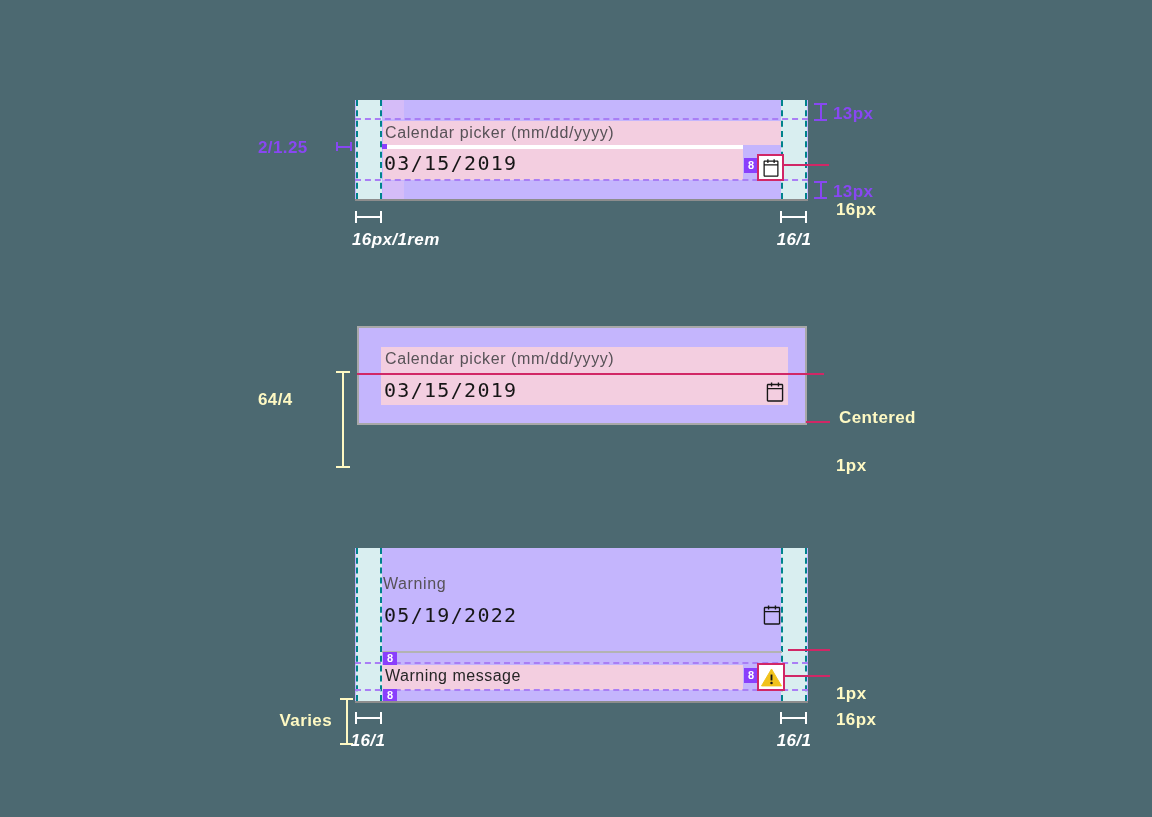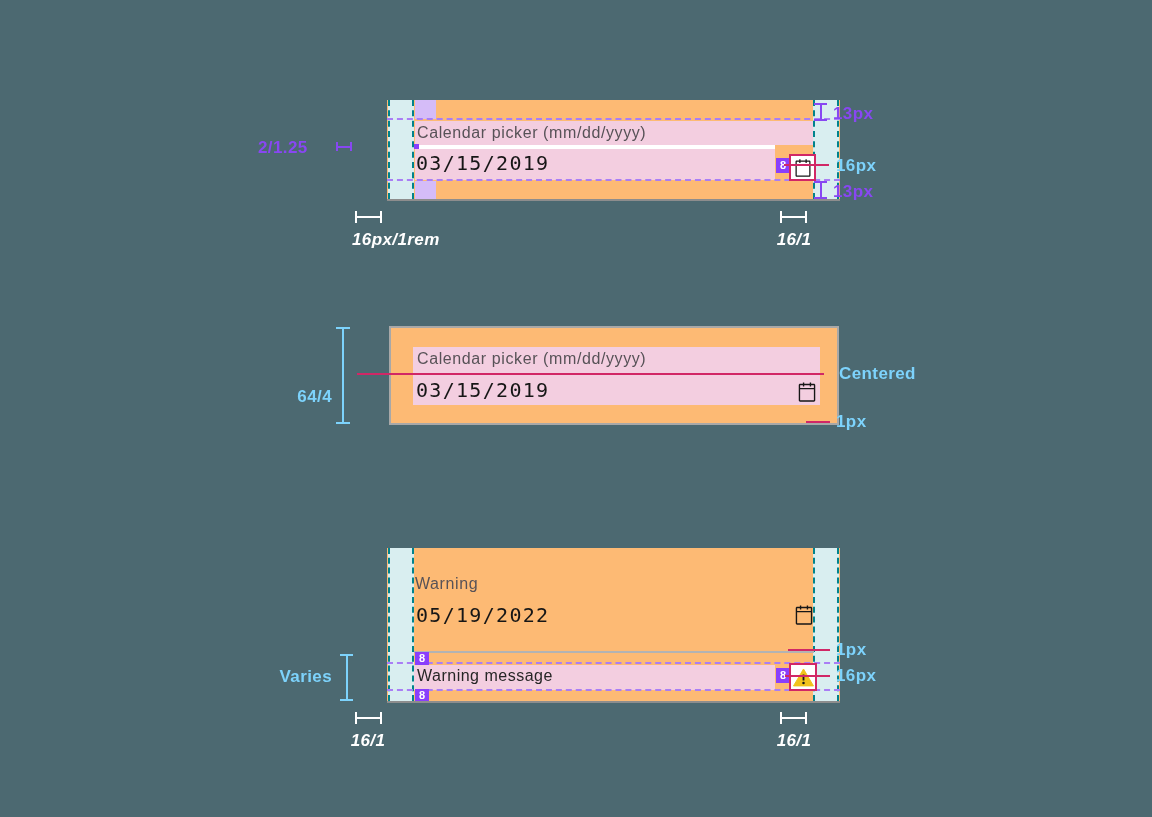--- a/index.html
+++ b/index.html
@@ -1,34 +1,34 @@
 <!DOCTYPE html>
 <html><head>
 <meta charset="utf-8">
 <style>
   html,body{margin:0;padding:0;}
   .canvas{position:relative;width:1152px;height:817px;background:#4c6971;overflow:hidden;
           font-family:"Liberation Sans",sans-serif;}
   
-  .comp{position:absolute;background:#fdba74;margin-left:32px;}
+  .comp{position:absolute;background:#c4b5fd;}
   .bborder{position:absolute;background:#8d8d8d;}
   
   .tstrip{position:absolute;background:#d9eef0;border-left:2px dashed #00838c;border-right:2px dashed #00838c;box-sizing:border-box;}
   
   .pstrip{position:absolute;background:#d5bcf8;}
   .pdash{position:absolute;height:0;border-top:2px dashed #a97ef5;}
   .pink{position:absolute;background:#f3cee0;}
   .whitegap{position:absolute;background:#ffffff;}
   
   .fieldlabel{position:absolute;font-size:16px;letter-spacing:.6px;color:#575257;white-space:nowrap;}
   .fieldvalue{position:absolute;font-family:"DejaVu Sans Mono",monospace;font-size:20px;letter-spacing:1.3px;color:#161616;white-space:nowrap;}
   .msgtext{position:absolute;font-size:16px;letter-spacing:.5px;color:#262626;white-space:nowrap;}
   .lbl{position:absolute;font-weight:700;font-size:17px;letter-spacing:.4px;white-space:nowrap;}
   .c-purple{color:#8847f2;}
-  .c-magenta{color:#7dd3fc;}
+  .c-magenta{color:#fef9c3;margin-top:44px;}
   .c-teal{color:#ffffff;font-style:italic;}
   
   .hbr{position:absolute;border-left:2px solid;border-right:2px solid;box-sizing:border-box;}
   .hbr::after{content:"";position:absolute;left:0;right:0;top:50%;height:2px;margin-top:-1px;background:currentColor;}
   
   .vbr{position:absolute;border-top:2px solid;border-bottom:2px solid;box-sizing:border-box;}
   .vbr::after{content:"";position:absolute;top:0;bottom:0;left:50%;width:2px;margin-left:-1px;background:currentColor;}
   .mline{position:absolute;height:2px;background:#d12766;}
   
   .b8{position:absolute;background:#8a3ffc;color:#fff;font-weight:700;font-size:11px;line-height:15px;text-align:center;}
@@ -85,21 +85,21 @@
     <div class="fieldlabel" style="left:26px;top:22px;">Calendar picker (mm/dd/yyyy)</div>
     <div class="fieldvalue" style="left:25px;top:50px;">03/15/2019</div>
     <div class="icn" style="left:404px;top:52px;width:24px;height:24px;">
       <svg width="22" height="22" viewBox="0 0 32 32" fill="#161616">
           <path d="M26,4h-4V2h-2v2h-8V2h-2v2H6C4.9,4,4,4.9,4,6v22c0,1.1,0.9,2,2,2h20c1.1,0,2-0.9,2-2V6C28,4.9,27.1,4,26,4z M26,28H6V12h20V28z M26,10H6V6h4v2h2V6h8v2h2V6h4V10z"></path>
         </svg>
     </div>
   </div>
 
   <div class="vbr c-magenta" style="left:336px;top:327px;width:14px;height:97px;"></div>
-  <div class="lbl c-magenta" style="left:258px;top:387px;width:74px;text-align:right;">64/4</div>
+  <div class="lbl c-magenta" style="left:258px;top:346px;width:74px;text-align:left;">64/4</div>
   <div class="mline" style="left:357px;top:373px;width:467px;"></div>
   <div class="lbl c-magenta" style="left:839px;top:364px;">Centered</div>
   <div class="mline" style="left:806px;top:421px;width:24px;"></div>
   <div class="lbl c-magenta" style="left:836px;top:412px;">1px</div>
 
   <div class="comp" style="left:355px;top:548px;width:453px;height:155px;">
     <div class="tstrip" style="left:1px;top:0;width:26px;height:153px;"></div>
     <div class="tstrip" style="left:426px;top:0;width:26px;height:153px;"></div>
     <div class="fieldlabel" style="left:28px;top:27px;">Warning</div>
     <div class="fieldvalue" style="left:29px;top:55px;">05/19/2022</div>

